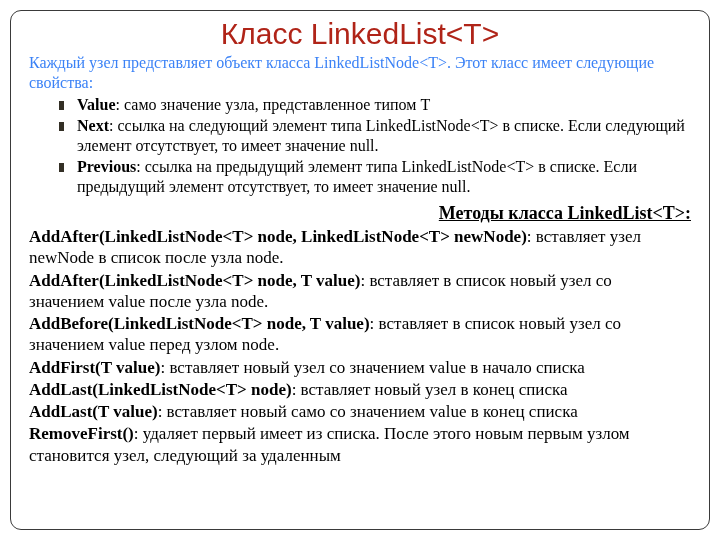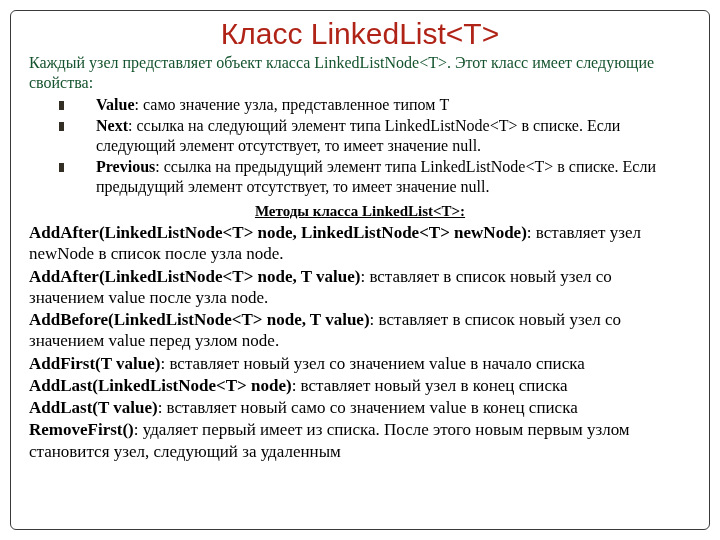--- a/index.html
+++ b/index.html
@@ -10,62 +10,62 @@
     width: 720px;
     height: 540px;
     overflow: hidden;
   }
   .slide {
     box-sizing: border-box;
     width: 700px;
     height: 520px;
     margin: 10px;
     border: 1.5px solid #3a3a3a;
-    border-radius: 6px;
+    border-radius: 11px;
     padding: 6px 18px 10px 18px;
     position: relative;
   }
   .title {
     text-align: center;
     font-size: 30px;
     color: #b02418;
     font-family: Arial, sans-serif;
     margin: 0 0 2px 0;
     font-weight: normal;
   }
   .intro {
     font-size: 16px;
-    color: #14532d;
+    color: #3b82f6;
     line-height: 1.25;
     margin: 0 0 2px 0;
   }
   ul.props {
     list-style: none;
     margin: 0 0 6px 0;
     padding: 0 0 0 30px;
   }
   ul.props li {
     position: relative;
     font-size: 16px;
     line-height: 1.25;
     margin: 0 0 1px 0;
-    padding-left: 37px;
+    padding-left: 18px;
   }
   ul.props li::before {
     content: "";
     position: absolute;
     left: 0;
     top: 6px;
     width: 5px;
     height: 9px;
     background: #332f25;
   }
   .subhead {
-    text-align: center;
-    font-size: 15px;
+    text-align: right;
+    font-size: 18px;
     font-weight: bold;
     text-decoration: underline;
     margin: 4px 0 2px 0;
   }
   .method {
     font-size: 17px;
     line-height: 1.25;
     margin: 0 0 1px 0;
   }
   .method b { font-weight: bold; }

